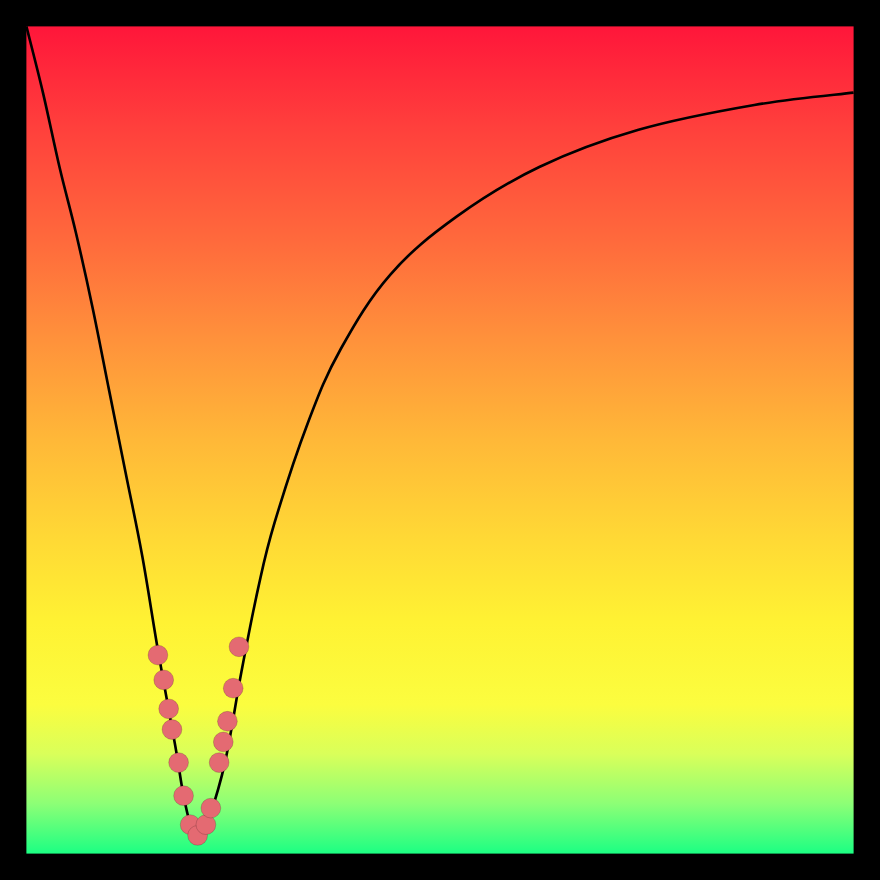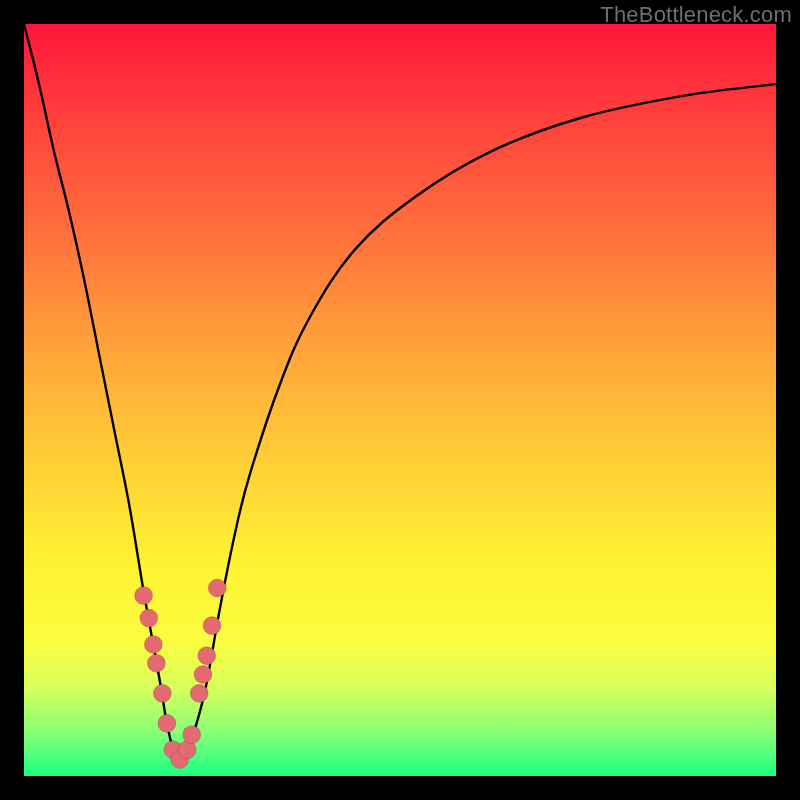--- a/index.html
+++ b/index.html
@@ -88,14 +88,13 @@
           <circle cx="167.70" cy="710.64" r="9" class="marker"></circle>
           <circle cx="175.22" cy="669.28" r="9" class="marker"></circle>
           <circle cx="178.98" cy="650.48" r="9" class="marker"></circle>
           <circle cx="182.74" cy="631.68" r="9" class="marker"></circle>
           <circle cx="188.00" cy="601.60" r="9" class="marker"></circle>
           <circle cx="193.26" cy="564.00" r="9" class="marker"></circle>
         </g>
     </svg>
   </div>
 
-  <div class="watermark">TheBottleneck.com</div>
 </div>
 
 </body></html>

